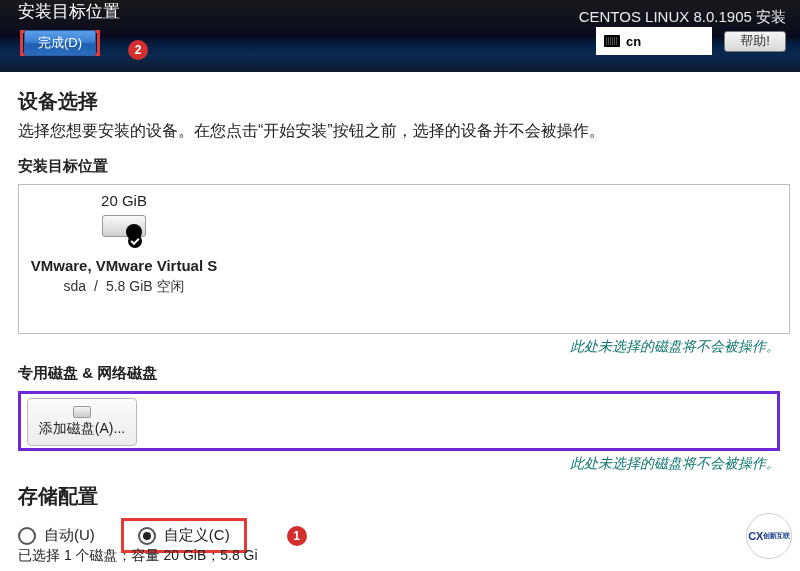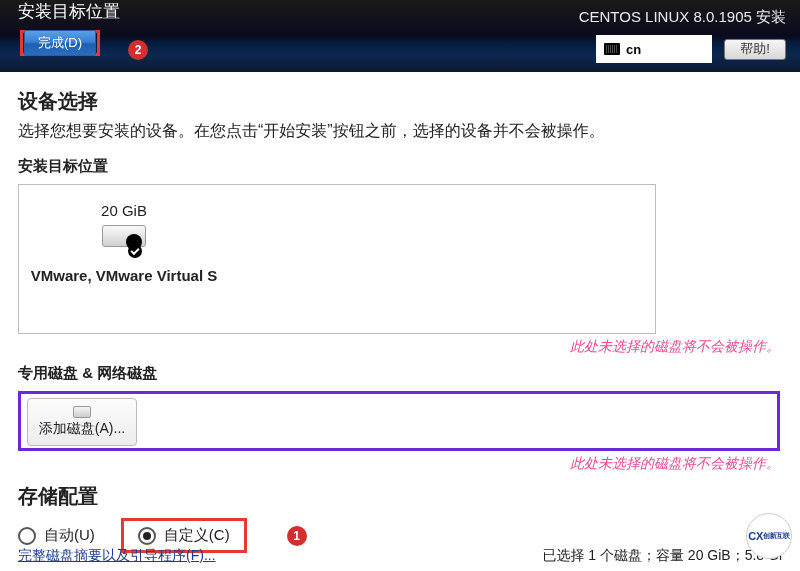--- a/index.html
+++ b/index.html
@@ -15,47 +15,47 @@
 .done-box { position:absolute; left:20px; top:30px; width:80px; height:26px; border:3px solid #e53935; display:flex; align-items:center; justify-content:center; }
 .done-btn {
   width:72px; height:26px; border:1px solid #2a5ea0;
   background: linear-gradient(180deg,#5a9fe6 0%,#3b7fd4 45%,#1c5fb0 55%,#2d6dbf 100%);
   color:#fff; font-size:13px; border-radius:2px; cursor:pointer;
 }
 .badge { position:absolute; top:40px; width:20px; height:20px; border-radius:50%; background:#d32f2f; color:#fff; font-size:12px; display:flex; align-items:center; justify-content:center; font-weight:bold;}
 .badge.b1 { left:128px; }
 .hdr-right { position:absolute; right:14px; top:8px; text-align:right; }
 .subtitle { font-size:15px; color:#eaeaea; }
-.hdr-controls { display:flex; gap:12px; margin-top:8px; justify-content:flex-end; align-items:center;}
+.hdr-controls { display:flex; gap:12px; justify-content:flex-end; align-items:center;}
 .lang-box { width:116px; height:28px; background:#fff; color:#000; display:flex; align-items:center; padding:0 8px; gap:6px; font-size:13px; font-weight:bold; }
 .kbd-icon { width:16px; height:12px; background:#000; border-radius:1px; position:relative;}
 .kbd-icon::after{content:"";position:absolute;left:2px;right:2px;top:2px;bottom:2px;background:repeating-linear-gradient(90deg,#fff 0 1px,#000 1px 2px),repeating-linear-gradient(0deg,#fff 0 1px,#000 1px 2px);opacity:.3;}
 .help-btn { width:62px; height:21px; background:linear-gradient(#f5f5f5,#d8d8d8); border:1px solid #777; border-radius:3px; font-size:13px; color:#333; cursor:pointer;}
 
 
 .content { padding: 6px 18px 0 18px; color:#222; font-size:14px;}
 .sec-title { font-size:20px; font-weight:600; margin:10px 0 6px 0; }
 .desc { font-size:16px; margin-bottom:15px; }
 .sub-title { font-size:15px; font-weight:600; margin:4px 0 8px 0; }
 
 .disk-area {
-  border:1px solid #bdbdbd; height:150px; width:638px; padding:15px 10px; position:relative;
+  border:1px solid #bdbdbd; height:150px; width:772px; padding:5px 10px; position:relative;
 }
 .disk-tile { width:190px; text-align:center; }
 .disk-cap { font-size:15px; margin:2px 0 6px 0; }
 .disk-icon { width:44px; height:30px; margin:6px auto; position:relative;}
 .disk-body { width:44px; height:22px; background:linear-gradient(#fafafa,#d0d0d0); border:1px solid #999; border-radius:3px; position:relative;}
 .disk-body::after{content:"";position:absolute;right:3px;bottom:-4px;width:16px;height:16px;border-radius:50%;background:#000;}
 .disk-chk{position:absolute;right:4px;bottom:-3px;width:14px;height:14px;border-radius:50%;background:#000;}
 .disk-chk::after{content:"";position:absolute;left:3px;top:4px;width:6px;height:3px;border-left:2px solid #fff;border-bottom:2px solid #fff;transform:rotate(-45deg);}
 .disk-name { font-size:15px; font-weight:600; margin:12px 0 4px 0;}
 .disk-sub { font-size:14px; color:#333;}
 .disk-sub .sep{margin:0 8px;}
 
-.hint { text-align:right; font-style:italic; font-size:14px; margin:4px 2px 8px 0; color:#ec4899;}
+.hint { text-align:right; font-style:italic; font-size:14px; margin:4px 2px 8px 0; color:#0f766e;}
 
 .add-area { border:3px solid #6d28d9; height:60px; width:762px; padding:4px 6px;}
 .add-btn {
   width:110px; height:48px; background:linear-gradient(#fcfcfc,#ececec);
   border:1px solid #bbb; border-radius:4px; display:flex; flex-direction:column; align-items:center; justify-content:center; gap:2px; font-size:14px; cursor:pointer;
 }
 .disk-sm { width:18px; height:12px; background:linear-gradient(#f5f5f5,#ccc); border:1px solid #999; border-radius:2px;}
 
 .radio-row { display:flex; align-items:center; gap:26px; margin-top:8px;}
 .radio-item { display:flex; align-items:center; gap:8px; font-size:15px;}
@@ -98,20 +98,23 @@
 
   <div class="sub-title">安装目标位置</div>
   <div class="disk-area">
     <div class="disk-tile">
       <div class="disk-cap">20 GiB</div>
       <div class="disk-icon">
         <div class="disk-body"></div>
         <div class="disk-chk"></div>
       </div>
       <div class="disk-name">VMware, VMware Virtual S</div>
+      <div class="disk-sub">
+        <span>sda</span><span class="sep">/</span><span>5.8 GiB 空闲</span>
+      </div>
     </div>
   </div>
   <div class="hint">此处未选择的磁盘将不会被操作。</div>
 
   <div class="sub-title">专用磁盘 &amp; 网络磁盘</div>
   <div class="add-area">
     <div class="add-btn">
       <div class="disk-sm"></div>
       <span>添加磁盘(A)...</span>
     </div>
@@ -128,20 +131,19 @@
       <label class="radio-item">
         <span class="radio sel"></span>
         <span>自定义(C)</span>
       </label>
     </div>
     <div class="badge b2">1</div>
   </div>
 </div>
 
 <div class="footer">
-  <span class="summary-link">完整磁盘摘要以及引导程序(F)...</span>
   <span class="selected-info">已选择 1 个磁盘；容量 20 GiB；5.8 Gi</span>
 </div>
 
 <div class="watermark">
   <span class="cx">CX</span>
     <span>创新互联</span>
 </div>
 
 </body></html>

